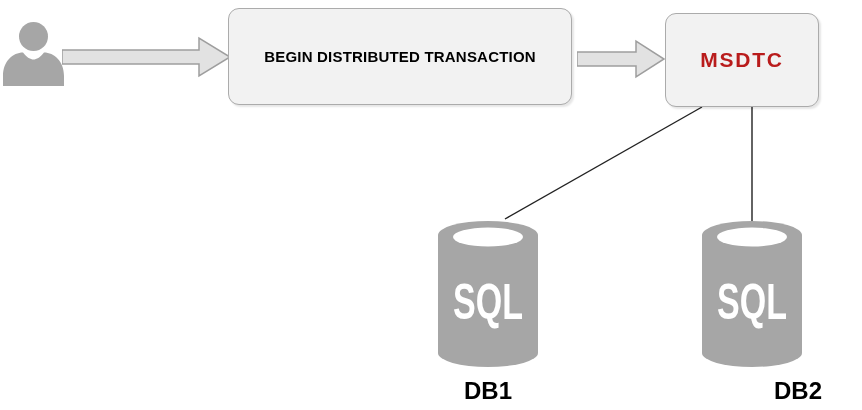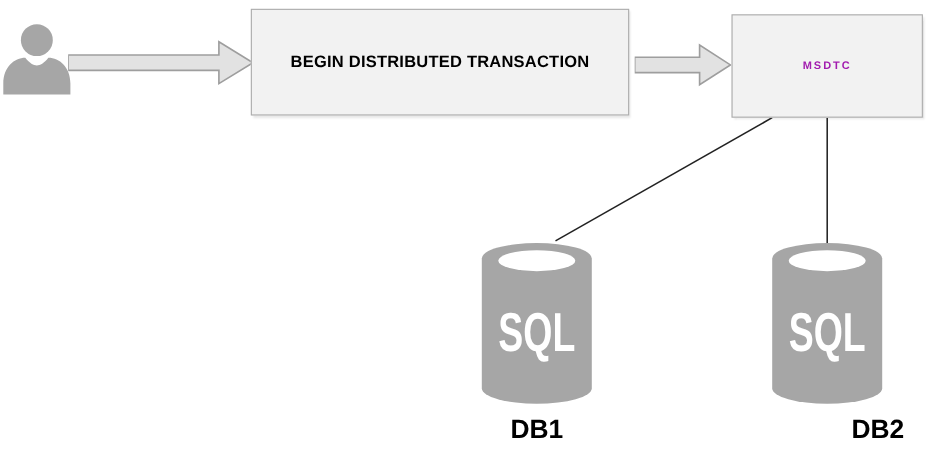--- a/index.html
+++ b/index.html
@@ -19,36 +19,36 @@
     overflow:hidden;
   }
   .abs{position:absolute;}
   .shape{fill:var(--shape-gray);}
   .arrow-poly{fill:var(--arrow-fill);stroke:var(--arrow-border);stroke-width:1.5;stroke-linejoin:miter;}
   .rbox{
     position:absolute;
     box-sizing:border-box;
     background:var(--box-fill);
     border:1px solid var(--box-border);
-    border-radius:0;
+    border-radius:11px;
     box-shadow:2px 2px 2px rgba(0,0,0,0.10);
     gap:40px;
   }
   .sql-box{
     left:228px;top:8px;width:344px;height:97px;
     display:flex;flex-direction:column;justify-content:center;
     text-align:center;
     font-size:15px;line-height:17.5px;color:#000;
     letter-spacing:0.2px;
   }
   .sql-box .b{font-weight:bold;}
   .msdtc-box{
-    left:665px;top:13px;width:174px;height:94px;
+    left:665px;top:13px;width:154px;height:94px;
     display:flex;align-items:center;justify-content:center;
-    font-weight:bold;font-size:10px;letter-spacing:1.8px;color:#a21caf;
+    font-weight:bold;font-size:21px;letter-spacing:1.8px;color:#b91c1c;
   }
   .conn{stroke:var(--connector);stroke-width:1.4;}
   .cyl-open{fill:#ffffff;}
   .sql-label{
     fill:#ffffff;font-weight:bold;font-size:50px;
     font-family:"Liberation Sans",sans-serif;
   }
   .db-label{
     position:absolute;width:104px;text-align:center;
     font-weight:bold;font-size:24px;color:#000;

